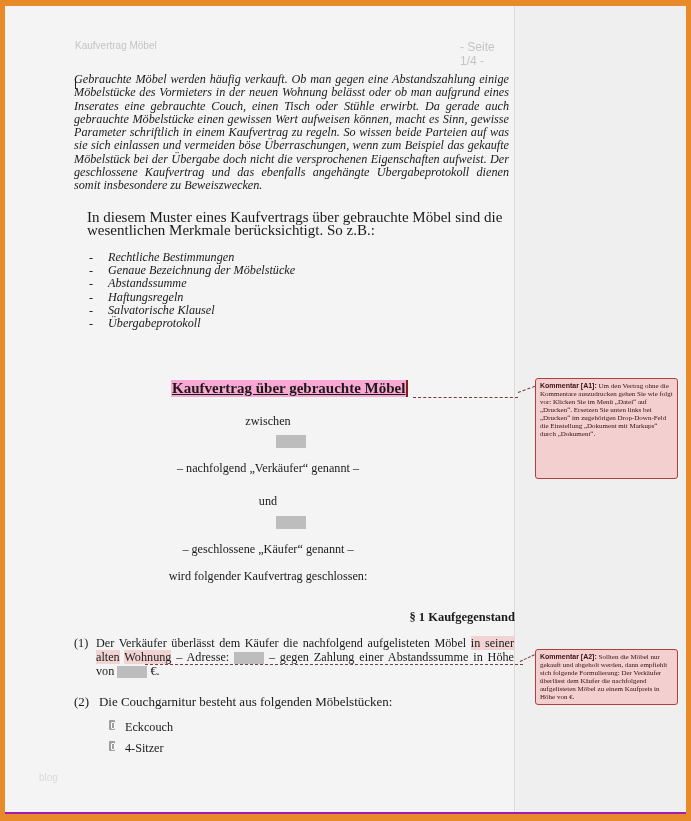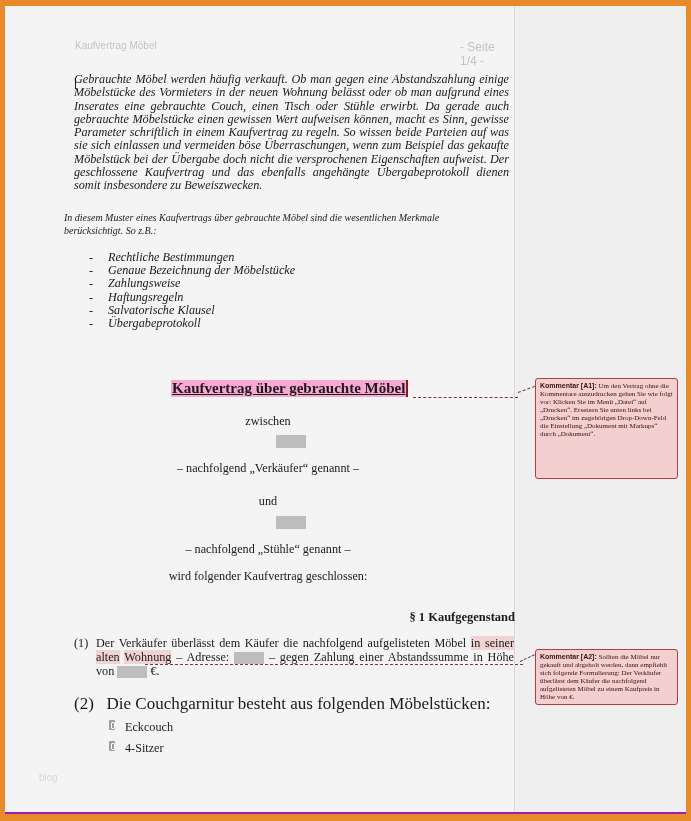--- a/index.html
+++ b/index.html
@@ -29,22 +29,22 @@
   .hdr-right {
     position: absolute; left: 455px; top: 34px;
     font-family: "Liberation Sans", sans-serif; font-size: 12px; color: #c4c4c4;
   }
   .serif { font-family: "Liberation Serif", serif; color: #1a1a1a; }
   .intro {
     position: absolute; left: 69px; top: 67px; width: 435px;
     font-size: 12.2px; line-height: 13.3px; font-style: italic; text-align: justify;
   }
   .intro2 {
-    position: absolute; left: 59px; top: 205px; width: 435px;
-    font-size: 10px; line-height: 13.3px; font-style: italic;
+    position: absolute; left: 82px; top: 205px; width: 435px;
+    font-size: 15px; line-height: 13.3px; 
   }
   .bullets {
     position: absolute; left: 84px; top: 245px; width: 400px;
     font-size: 12.2px; line-height: 13.2px; font-style: italic;
     list-style: none;
   }
   .bullets li { display: flex; }
   .bullets .dash { width: 19px; }
   .title {
     position: absolute; left: 166px; top: 374px;
@@ -61,21 +61,21 @@
     position: absolute; left: 0; width: 510px; text-align: right;
     font-size: 12.5px; font-weight: bold; top: 604px;
   }
   .para1 {
     position: absolute; left: 69px; top: 630px; width: 440px; font-size: 12.2px; line-height: 14px;
   }
   .pnum { position: absolute; left: 0; top: 0; }
   .ptext { position: absolute; left: 22px; top: 0; width: 418px; text-align: justify; }
   .hl { background: #f2d3d3; }
   .gblank { display: inline-block; width: 30px; height: 12px; background: #bdbdbd; vertical-align: middle; }
-  .para2 { position: absolute; left: 69px; top: 688px; font-size: 17px; }
+  .para2 { position: absolute; left: 69px; top: 688px; font-size: 13px; }
   .sub { position: absolute; left: 104px; font-size: 12.2px; display: flex; }
   .cb { display: inline-block; width: 6px; height: 10px; background: #9e9e9e; margin-right: 10px; border-radius: 1px; position: relative; }
   .cb::after { content: ""; position: absolute; left: 1.5px; top: 2px; width: 2px; height: 5px; border: 1px solid #fff; border-radius: 1px; }
   .comment {
     position: absolute; left: 535px; width: 143px;
     background: #f3cfcf; border: 1px solid #b04040; border-radius: 3px;
     font-family: "Liberation Serif", serif; font-size: 7px; line-height: 8px;
     color: #3a0f0f; padding: 3px 4px;
   }
   .comment b { font-family: "Liberation Sans", sans-serif; font-size: 7px; }
@@ -103,21 +103,21 @@
         <li>
             <span class="dash">-</span>
             <span>Rechtliche Bestimmungen</span>
           </li>
         <li>
             <span class="dash">-</span>
             <span>Genaue Bezeichnung der Möbelstücke</span>
           </li>
         <li>
             <span class="dash">-</span>
-            <span>Zahlungsweise</span>
+            <span>Abstandssumme</span>
           </li>
         <li>
             <span class="dash">-</span>
             <span>Haftungsregeln</span>
           </li>
         <li>
             <span class="dash">-</span>
             <span>Salvatorische Klausel</span>
           </li>
         <li>
@@ -126,21 +126,21 @@
           </li>
       </ul>
 
       <div class="title serif">Kaufvertrag über gebrauchte Möbel</div>
 
       <div class="center serif" style="top:408px;">zwischen</div>
       <div class="blank" style="left:271px; top:429px;"></div>
       <div class="center serif" style="top:455px;">– nachfolgend „Verkäufer“ genannt –</div>
       <div class="center serif" style="top:488px;">und</div>
       <div class="blank" style="left:271px; top:510px;"></div>
-      <div class="center serif" style="top:536px;">– nachfolgend „Stühle“ genannt –</div>
+      <div class="center serif" style="top:536px;">– geschlossene „Käufer“ genannt –</div>
       <div class="center serif" style="top:563px;">wird folgender Kaufvertrag geschlossen:</div>
 
       <div class="section serif">§ 1 Kaufgegenstand</div>
 
       <div class="para1 serif">
         <span class="pnum">(1)</span>
         <div class="ptext">
           <span>Der Verkäufer überlässt dem Käufer die nachfolgend aufgelisteten Möbel </span><span class="hl">in seiner alten</span>
           <span class="hl">Wohnung</span><span> – Adresse: </span><span class="gblank"></span><span> – gegen Zahlung einer Abstandssumme in Höhe von </span><span class="gblank"></span><span> €.</span>
         </div>

